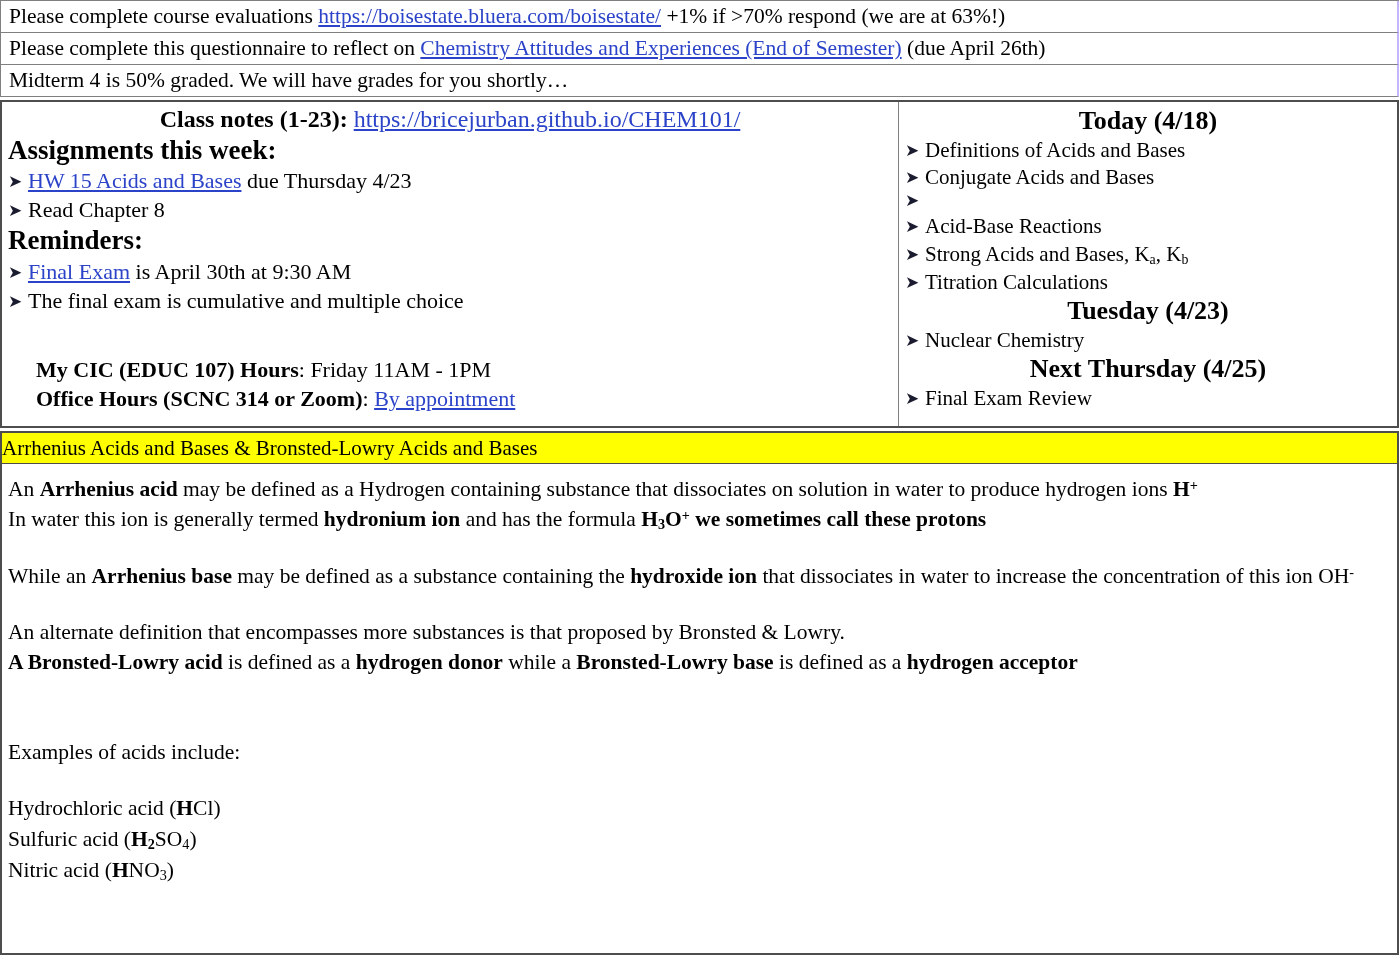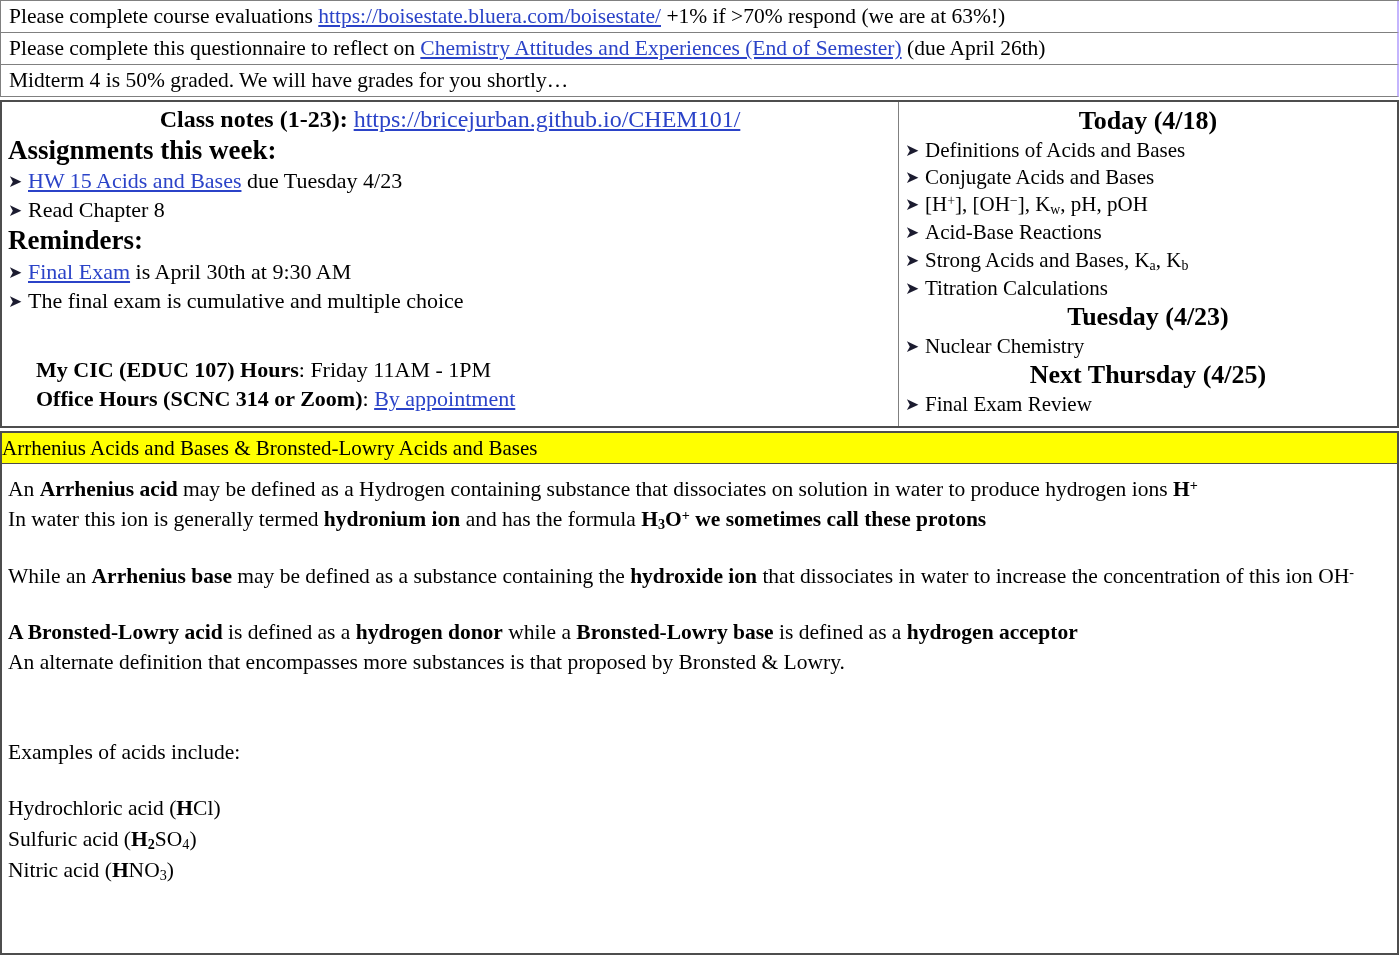--- a/index.html
+++ b/index.html
@@ -145,21 +145,21 @@
   <div class="col-left">
     <div class="hdr-line">
       <span>Class notes (1-23):</span>
       <a class="link" href="#">https://bricejurban.github.io/CHEM101/</a>
     </div>
 
     <div class="sec-hdr">Assignments this week:</div>
 
     <div class="bullet-row">
       <span class="arrow">➤</span>
-      <span><a class="link" href="#">HW 15 Acids and Bases</a><span> due Tuesday 4/23</span></span>
+      <span><a class="link" href="#">HW 15 Acids and Bases</a><span> due Thursday 4/23</span></span>
     </div>
     <div class="bullet-row">
       <span class="arrow">➤</span>
       <span>Read Chapter 8</span>
     </div>
 
     <div class="sec-hdr">Reminders:</div>
 
     <div class="bullet-row">
       <span class="arrow">➤</span>
@@ -186,21 +186,20 @@
     <div class="bullet-row r">
       <span class="arrow">➤</span>
       <span>Definitions of Acids and Bases</span>
     </div>
     <div class="bullet-row r">
       <span class="arrow">➤</span>
       <span>Conjugate Acids and Bases</span>
     </div>
     <div class="bullet-row r">
       <span class="arrow">➤</span>
-      <span>[H<sup>+</sup>], [OH<sup>−</sup>], K<sub>w</sub>, pH, pOH</span>
     </div>
     <div class="bullet-row r">
       <span class="arrow">➤</span>
       <span>Acid-Base Reactions</span>
     </div>
     <div class="bullet-row r">
       <span class="arrow">➤</span>
       <span>Strong Acids and Bases, K<sub>a</sub>, K<sub>b</sub></span>
     </div>
     <div class="bullet-row r">
@@ -229,22 +228,22 @@
     <p><span>An </span><b>Arrhenius acid</b><span> may be defined as a Hydrogen containing substance that dissociates on solution in water to produce hydrogen ions </span><b>H<sup>+</sup></b></p>
 
     <p><span>In water this ion is generally termed </span><b>hydronium ion</b><span> and has the formula </span><b>H<sub>3</sub>O<sup>+</sup> we sometimes call these protons</b></p>
 
     <div class="gap-sm"></div>
 
     <p><span>While an </span><b>Arrhenius base</b><span> may be defined as a substance containing the </span><b>hydroxide ion</b><span> that dissociates in water to increase the concentration of this ion OH<sup>-</sup></span></p>
 
     <div class="gap-sm"></div>
 
+    <p>An alternate definition that encompasses more substances is that proposed by Bronsted &amp; Lowry.</p>
     <p><b>A Bronsted-Lowry acid</b><span> is defined as a </span><b>hydrogen donor</b><span> while a </span><b>Bronsted-Lowry base</b><span> is defined as a </span><b>hydrogen acceptor</b></p>
-    <p>An alternate definition that encompasses more substances is that proposed by Bronsted &amp; Lowry.</p>
 
     <div class="gap-lg"></div>
 
     <p>Examples of acids include:</p>
 
     <div class="gap-sm"></div>
 
     <p><span>Hydrochloric acid (</span><b>H</b><span>Cl)</span></p>
     <p><span>Sulfuric acid (</span><b>H<sub>2</sub></b><span>SO<sub>4</sub>)</span></p>
     <p><span>Nitric acid (</span><b>H</b><span>NO<sub>3</sub>)</span></p>

